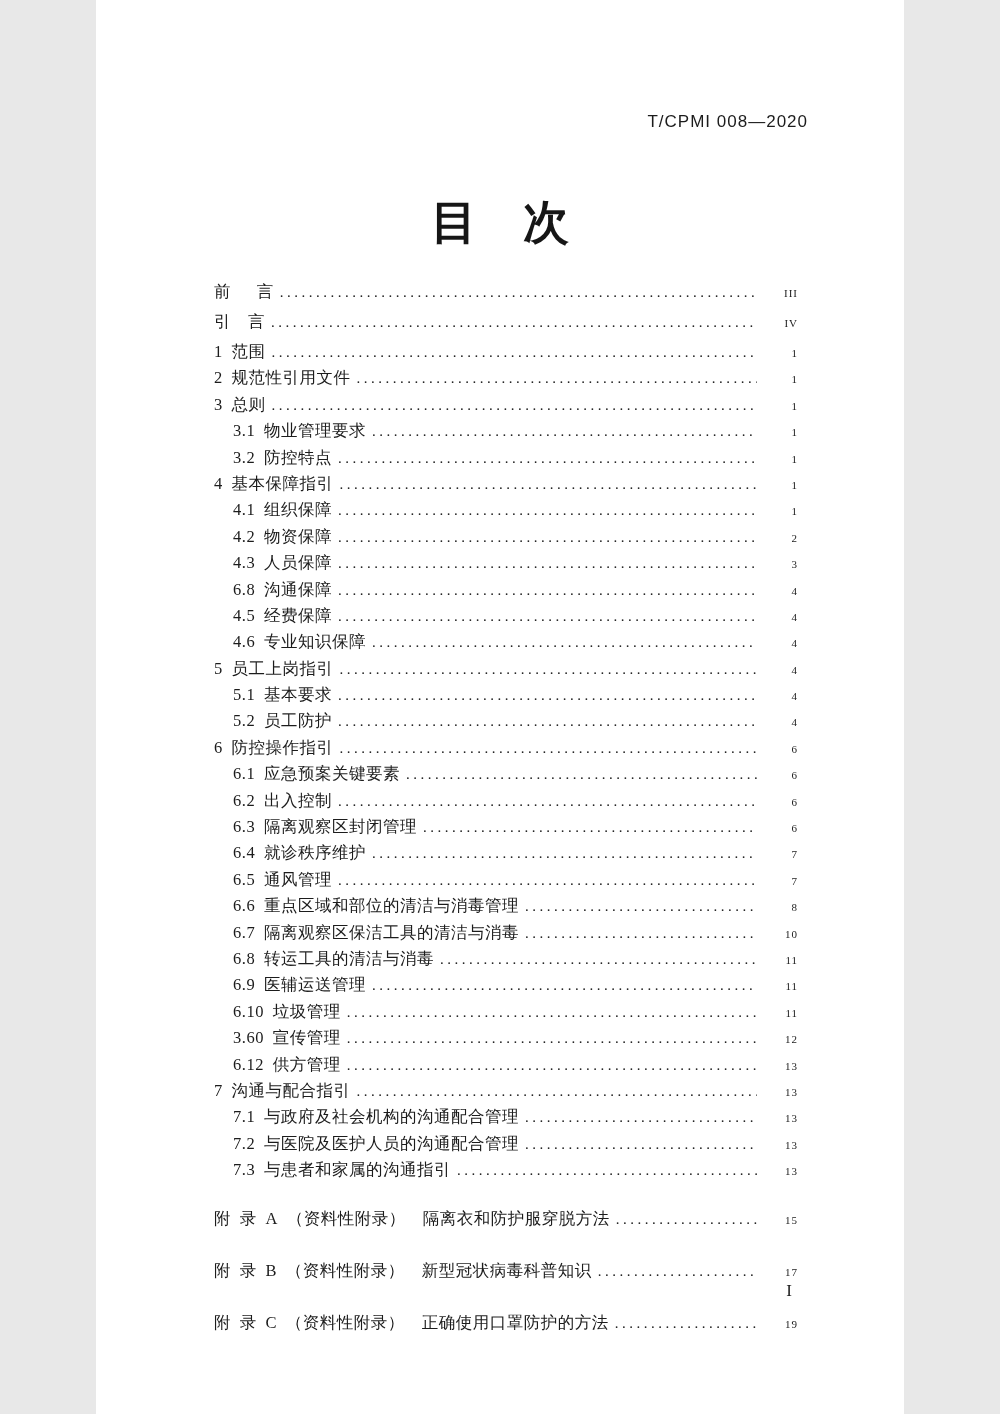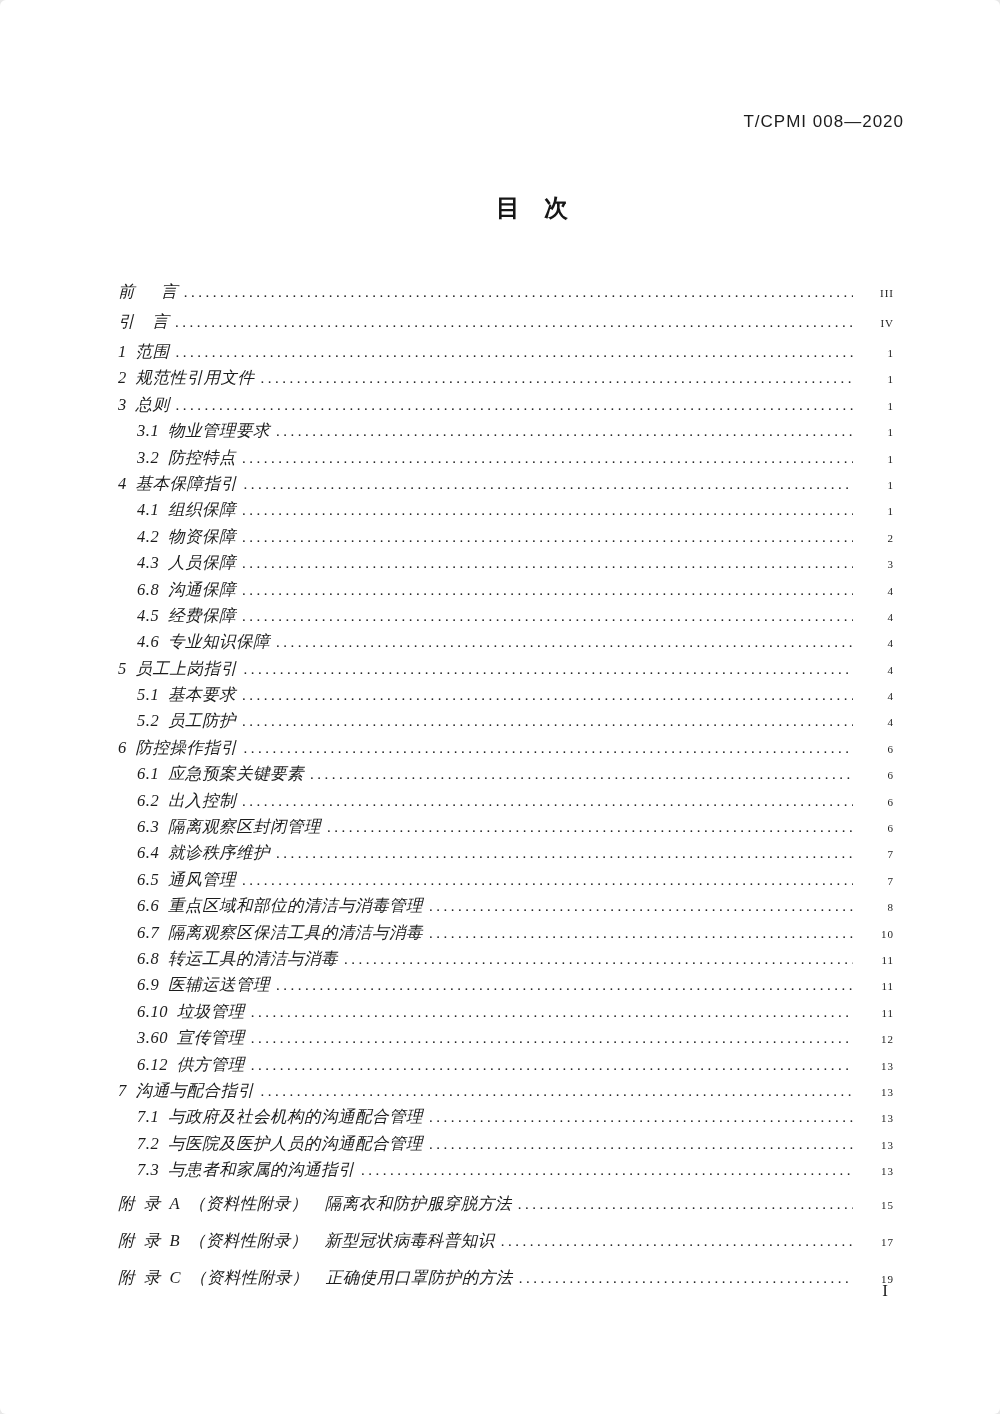--- a/index.html
+++ b/index.html
@@ -2,73 +2,70 @@
 <html><head>
 <meta charset="utf-8">
 <style>
   html, body {
     margin: 0;
     padding: 0;
     background: #e8e8e8;
   }
   .page {
     position: relative;
-    width: 1000px;
+    width: 808px;
     height: 1414px;
     margin: 0 auto;
     background: #ffffff;
     color: #1c1c1c;
     font-family: "Liberation Serif", "DejaVu Serif", serif;
     overflow: hidden;
-    border-radius: 6px;
   }
   .doc-header {
     position: absolute;
     top: 112px;
     left: 0;
     right: 96px;
     text-align: right;
     font-family: "Liberation Sans", "DejaVu Sans", sans-serif;
     font-size: 17px;
     letter-spacing: 1px;
     color: #1c1c1c;
   }
   .title {
     position: absolute;
     top: 192px;
     left: 0;
     width: 100%;
     margin: 0;
     text-align: center;
     font-family: "Liberation Sans", "DejaVu Sans", sans-serif;
-    font-size: 24px;
+    font-size: 46px;
     font-weight: bold;
     color: #161616;
-    padding-left: 32px;
   }
   .toc {
     position: absolute;
     top: 281px;
     left: 118px;
     right: 106px;
   }
   .toc-row {
     display: flex;
     align-items: baseline;
     height: 26.4px;
     font-size: 16.5px;
     white-space: nowrap;
   }
   .toc-row.front { height: 30px; }
-  .toc-row.appendix { height: 30px; margin-top: 7px; }
+  .toc-row.appendix { height: 30px; margin-top: 22px; }
   .toc-row.lvl2 { padding-left: 19px; }
   .toc-row .lbl {
     flex: 0 0 auto;
     letter-spacing: 0.5px;
-    font-style: italic;
   }
   .toc-row .dots {
     flex: 1 1 auto;
     overflow: hidden;
     margin: 0 5px 0 6px;
     font-size: 15px;
     letter-spacing: 3.5px;
     color: #222222;
   }
   .toc-row .pg {

